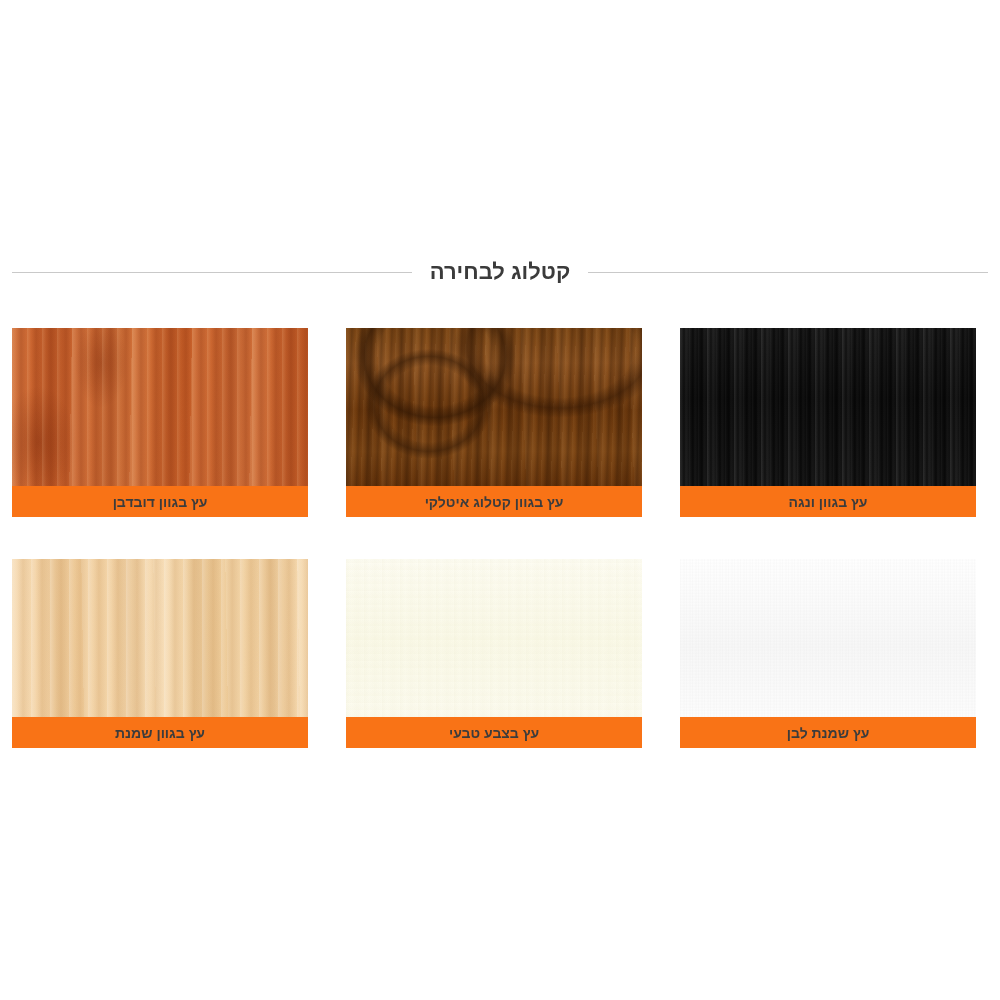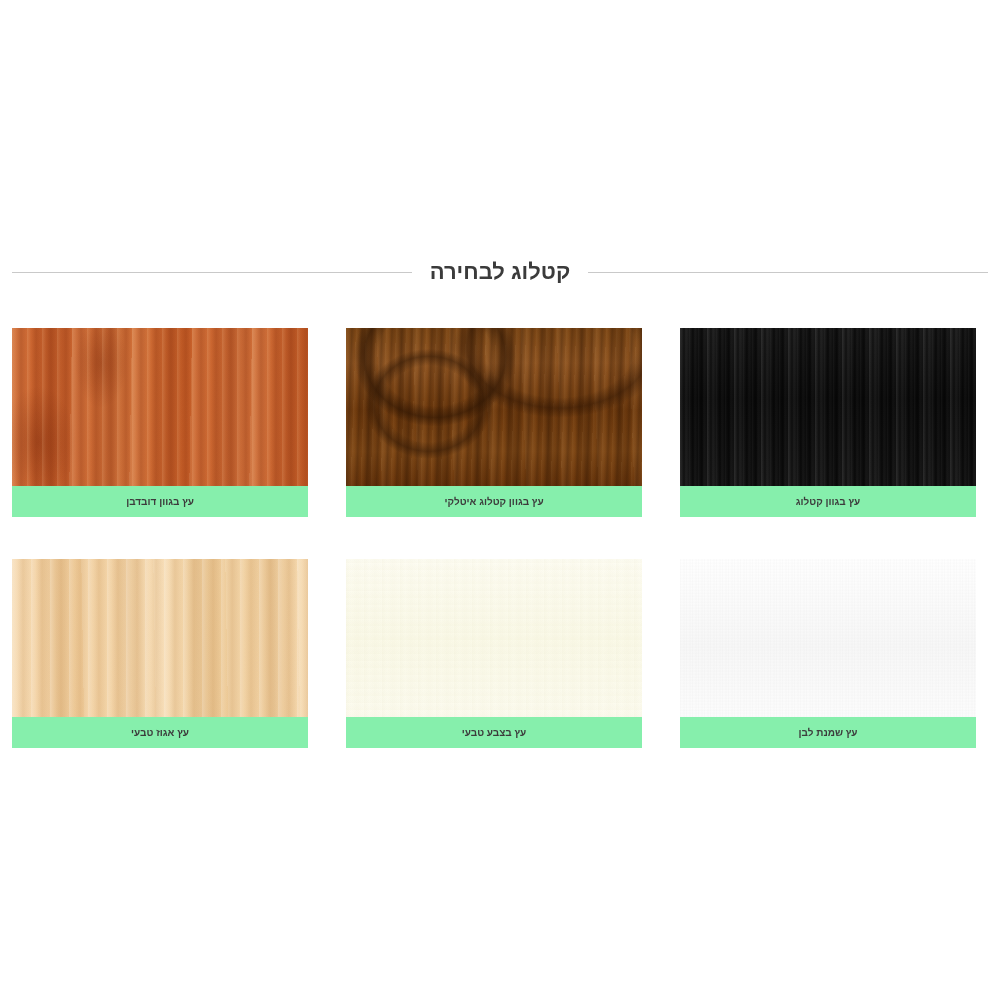--- a/index.html
+++ b/index.html
@@ -81,25 +81,25 @@
     background-color: #ccc;
   }
   .swatch .grain {
     position: absolute;
     inset: 0;
   }
 
   .caption {
     width: 296px;
     height: 31px;
-    background: #86efac;
+    background: #f97316;
     display: flex;
     align-items: center;
     justify-content: center;
-    font-size: 10px;
+    font-size: 14px;
     font-weight: bold;
     color: #3c3c3c;
     direction: rtl;
     white-space: nowrap;
   }
 
   
 
   
   .tex-wenge {
@@ -229,21 +229,21 @@
     <span class="title-text">קטלוג לבחירה</span>
     <span class="title-rule"></span>
   </div>
 
   <div class="grid">
 
     <div class="card">
       <div class="swatch tex-wenge">
         <span class="grain"></span>
       </div>
-      <div class="caption">עץ בגוון קטלוג</div>
+      <div class="caption">עץ בגוון ונגה</div>
     </div>
 
     <div class="card">
       <div class="swatch tex-walnut">
         <span class="grain"></span>
       </div>
       <div class="caption">עץ בגוון קטלוג איטלקי</div>
     </div>
 
     <div class="card">
@@ -264,17 +264,17 @@
       <div class="swatch tex-cream">
         <span class="grain"></span>
       </div>
       <div class="caption">עץ בצבע טבעי</div>
     </div>
 
     <div class="card">
       <div class="swatch tex-natural">
         <span class="grain"></span>
       </div>
-      <div class="caption">עץ אגוז טבעי</div>
+      <div class="caption">עץ בגוון שמנת</div>
     </div>
 
   </div>
 </div>
 
 </body></html>

